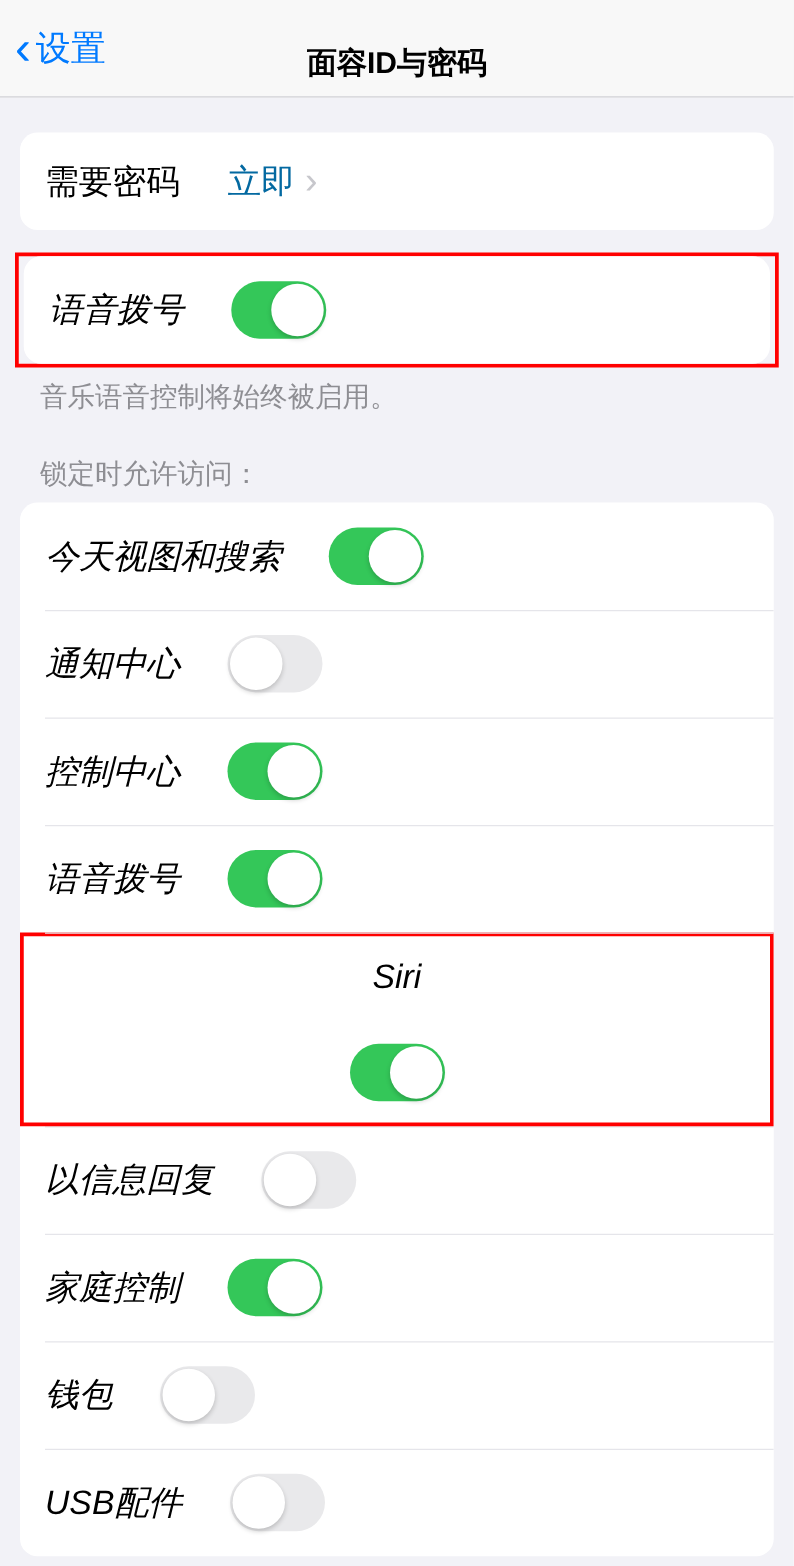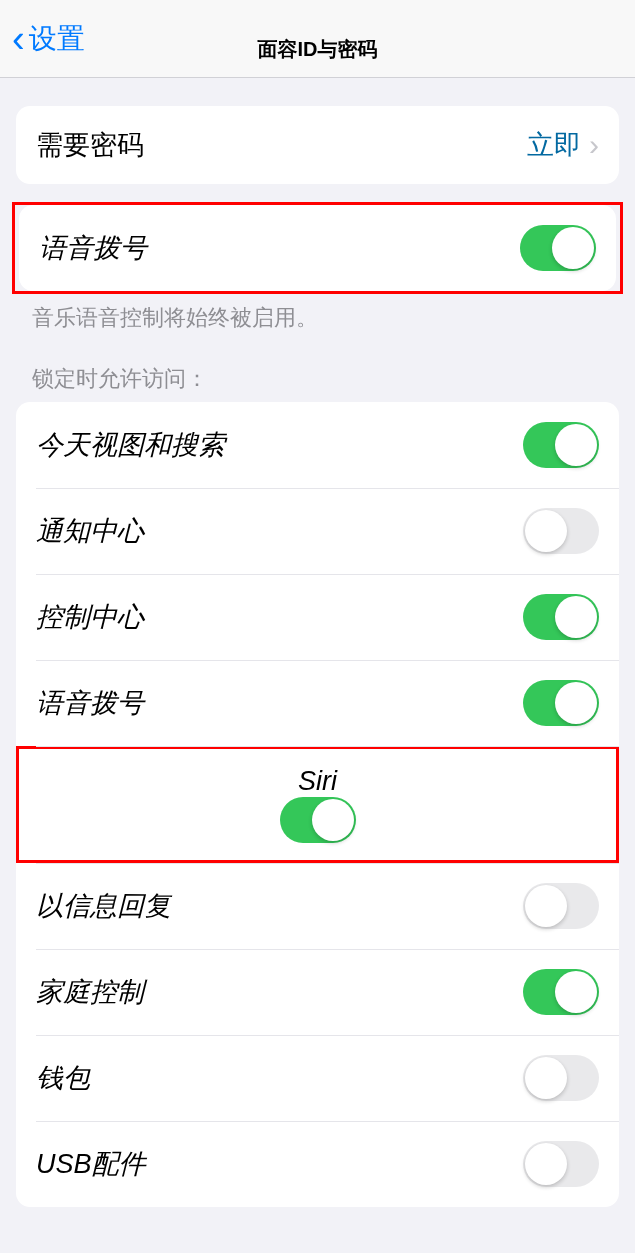--- a/index.html
+++ b/index.html
@@ -34,42 +34,42 @@
       font-size: 38px;
       font-weight: 300;
       margin-right: 4px;
       line-height: 1;
     }
     .header-title {
       position: absolute;
       left: 0;
       right: 0;
       text-align: center;
-      font-size: 20px;
+      font-size: 24px;
       font-weight: 600;
       color: #000;
       pointer-events: none;
       margin-top: 22px;
     }
     .content {
       padding: 0;
     }
     .group {
       margin: 28px 16px 0 16px;
       background: #fff;
       border-radius: 14px;
       overflow: hidden;
     }
     .row {
       display: flex;
       align-items: center;
-      justify-content: space-between;
       padding: 20px 20px;
       min-height: 78px;
       position: relative;
+      gap: 38px;
     }
     .row + .row::before {
       content: "";
       position: absolute;
       top: 0;
       left: 20px;
       right: 0;
       height: 1px;
       background: #e5e5ea;
     }

